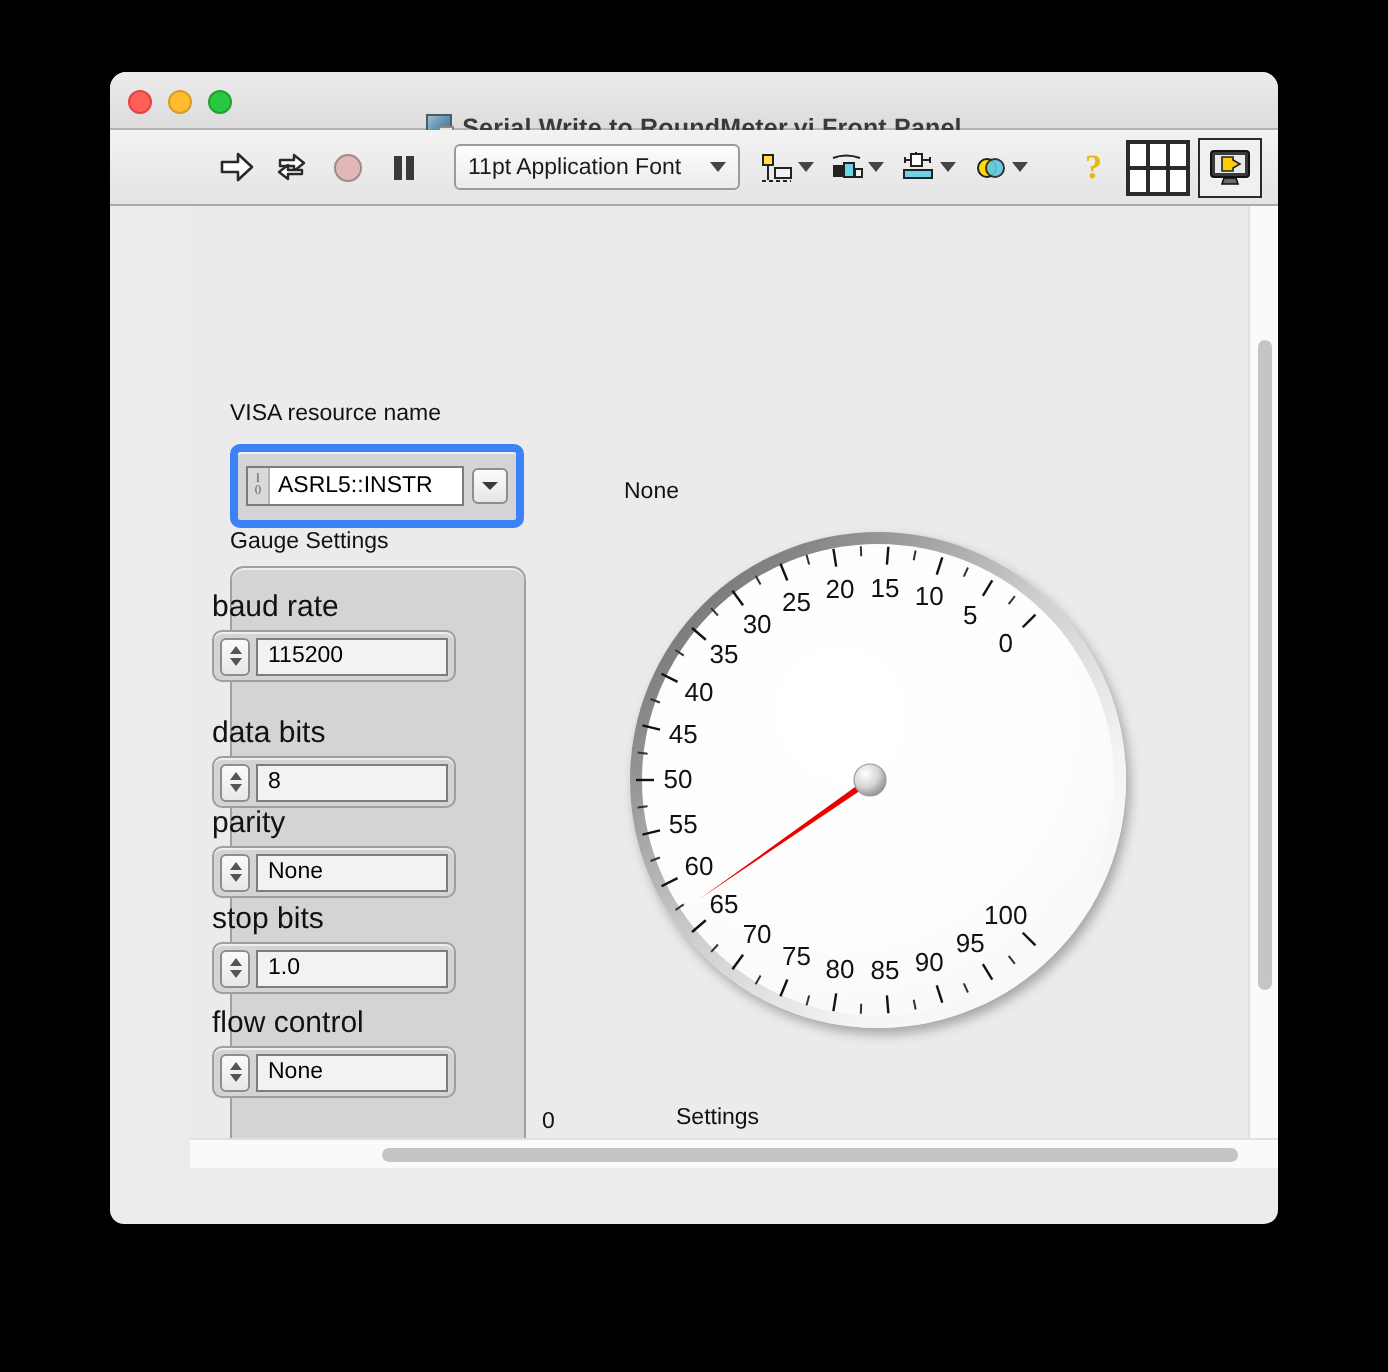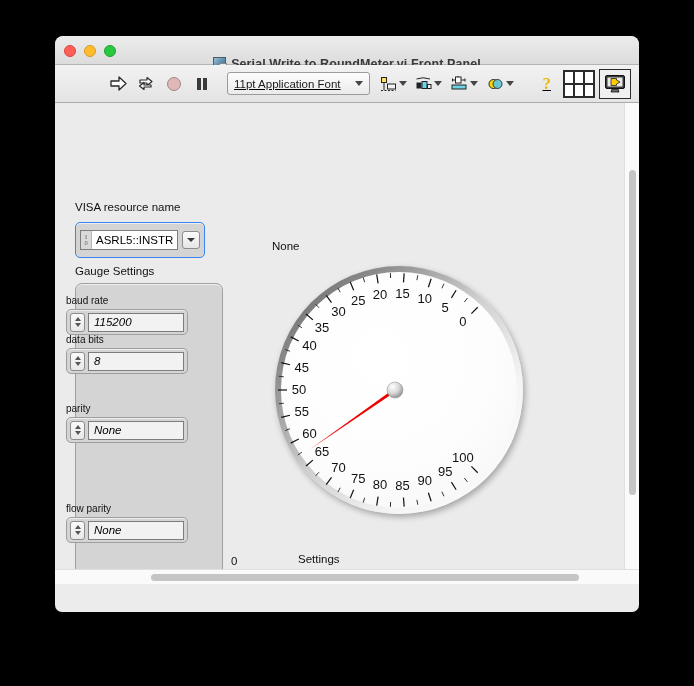--- a/index.html
+++ b/index.html
@@ -60,21 +60,21 @@
     font-size: 12.5px; font-weight: bold; color: #3a3a3a;
     letter-spacing: 0.1px;
   }
 
   
   #toolbar {
     position: relative;
     height: 38px;
     background: linear-gradient(#f2f2f2,#e4e4e4);
     border-bottom: 1px solid #a9a9a9;
-    display: flex; align-items: center; text-decoration: underline;
+    display: flex; align-items: center;
   }
   .tb-icon {
     width: 26px; height: 26px;
     display: flex; align-items: center; justify-content: center;
     flex: none;
   }
   #tb-left { display: flex; align-items: center; margin-left: 50px; gap: 2px; }
 
   
   .run-arrow { width: 17px; height: 15px; }
@@ -128,20 +128,21 @@
     background: #f0f0f0; border: 1.5px solid #2b2b2b;
     display: flex; align-items: center; justify-content: center;
   }
 
   
   #panel {
     position: relative;
     height: 481px;
     background: #ebebeb;
     overflow: hidden;
+    margin-left: 40px;
   }
 
   
   #vscroll {
     position: absolute; right: 0; top: 0; width: 15px; height: 481px;
     background: #fafafa; border-left: 1px solid #e0e0e0;
   }
   #vscroll .thumb {
     position: absolute; left: 4px; top: 67px; width: 7px; height: 325px;
     background: #c5c5c5; border-radius: 3.5px;
@@ -155,23 +156,23 @@
     background: #c5c5c5; border-radius: 3.5px;
   }
 
   
   .lv-label { font-size: 11.5px; color: #111; white-space: nowrap; }
 
   
   #visa-label { position: absolute; left: 20px; top: 98px; }
   #visa-ctl {
     position: absolute; left: 20px; top: 119px;
-    width: 130px; height: 28px;
+    width: 147px; height: 28px;
     background: #d4d4d4;
-    border: 1px solid #3b82f6;
+    border: 4px solid #3b82f6;
     border-radius: 5px;
     display: flex; align-items: center;
     padding: 17px 4px;
     box-shadow: inset 0 1px 0 #efefef;
   }
   #visa-field {
     flex: 1; height: 20px; background: #fff;
     border: 1px solid #7d7d7d;
     display: flex; align-items: center;
     font-size: 11.5px; color: #000;
@@ -198,21 +199,21 @@
   #ss-label { position: absolute; left: 20px; top: 162px; }
   #ss-cluster {
     position: absolute; left: 20px; top: 180px;
     width: 148px; height: 310px;
     background: #d4d4d4;
     border: 1px solid #a0a0a0;
     border-radius: 7px;
     box-shadow: inset 0 1px 0 #efefef;
   }
   .field-group { position: absolute; left: 11px; }
-  .field-group .fg-label { font-size: 10px; color: #111; margin-bottom: 3px; }
+  .field-group .fg-label { font-size: 15px; color: #111; margin-bottom: 3px; }
   .num-ctl {
     width: 122px; height: 26px;
     background: #d4d4d4;
     border: 1px solid #9e9e9e;
     border-radius: 5px;
     display: flex; align-items: center;
     padding: 0 3px;
     box-shadow: inset 0 1px 0 #efefef;
   }
   .spinner {
@@ -223,21 +224,21 @@
     align-items: center; justify-content: center; gap: 2px;
   }
   .spinner .up, .spinner .dn { width: 0; height: 0; }
   .spinner .up { border-left:3.5px solid transparent; border-right:3.5px solid transparent; border-bottom:4px solid #555; }
   .spinner .dn { border-left:3.5px solid transparent; border-right:3.5px solid transparent; border-top:4px solid #555; }
   .num-field {
     flex: 1; height: 19px; margin-left: 3px;
     background: #f2f2f2; border: 1px solid #7d7d7d;
     display: flex; align-items: center;
     padding-left: 5px;
-    font-size: 11.5px; color: #000; font-style: italic;
+    font-size: 11.5px; color: #000;
   }
   #flow-zero { position: absolute; left: 176px; top: 452px; font-size: 11.5px; color: #111; }
 
   
   #gauge-label { position: absolute; left: 217px; top: 137px; }
   #gauge-wrap {
     position: absolute; left: 208px; top: 155px;
     width: 264px; height: 264px;
   }
   #gauge-shadow {
@@ -436,21 +437,21 @@
       <div class="fg-label">baud rate</div>
       <div class="num-ctl">
         <div class="spinner">
             <span class="up"></span>
             <span class="dn"></span>
           </div>
         <div class="num-field">115200</div>
       </div>
     </div>
 
-    <div class="field-group" style="top:231px;">
+    <div class="field-group" style="top:255px;">
       <div class="fg-label">data bits</div>
       <div class="num-ctl">
         <div class="spinner">
             <span class="up"></span>
             <span class="dn"></span>
           </div>
         <div class="num-field">8</div>
       </div>
     </div>
 
@@ -458,23 +459,33 @@
       <div class="fg-label">parity</div>
       <div class="num-ctl">
         <div class="spinner">
             <span class="up"></span>
             <span class="dn"></span>
           </div>
         <div class="num-field">None</div>
       </div>
     </div>
 
+    <div class="field-group" style="top:348px;">
+      <div class="fg-label">stop bits</div>
+      <div class="num-ctl">
+        <div class="spinner">
+            <span class="up"></span>
+            <span class="dn"></span>
+          </div>
+        <div class="num-field">1.0</div>
+      </div>
+    </div>
 
     <div class="field-group" style="top:400px;">
-      <div class="fg-label">flow parity</div>
+      <div class="fg-label">flow control</div>
       <div class="num-ctl">
         <div class="spinner">
             <span class="up"></span>
             <span class="dn"></span>
           </div>
         <div class="num-field">None</div>
       </div>
     </div>
     <div id="flow-zero">0</div>
 

